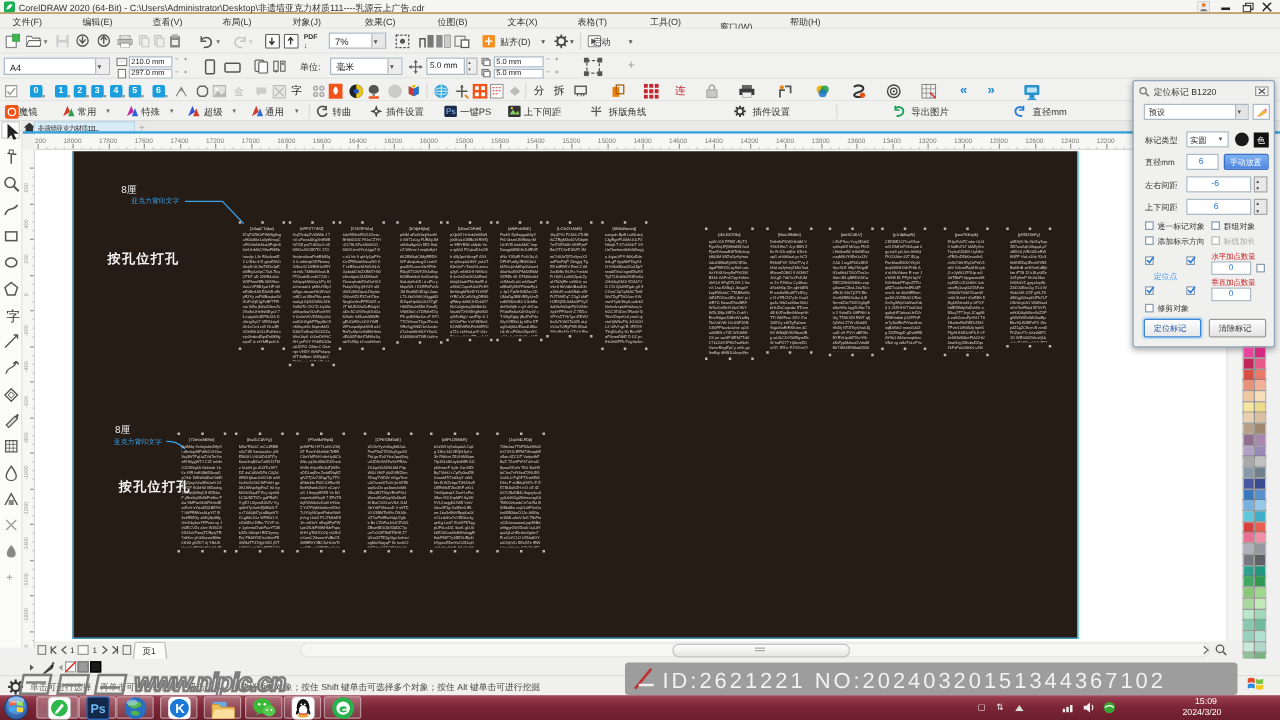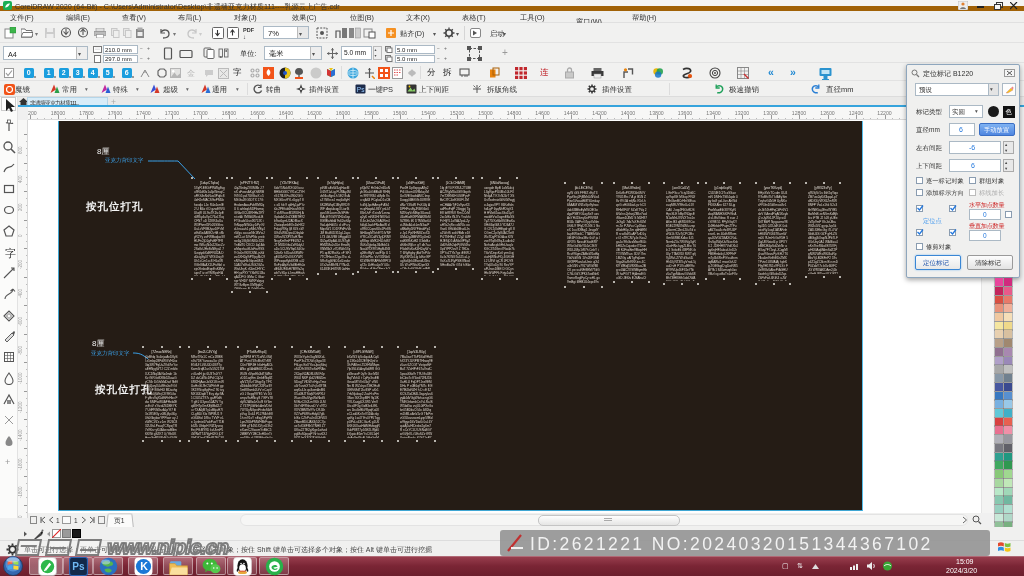--- a/index.html
+++ b/index.html
@@ -2,21 +2,21 @@
 <html><head><meta charset="utf-8">
 <style>
 *{margin:0;padding:0;box-sizing:border-box}
 html,body{width:1024px;height:576px;overflow:hidden}
 body{font-family:"Liberation Sans",sans-serif;position:relative;background:#f0f0f0}
 .ab{position:absolute}
 .gi{position:absolute;font-size:9px;color:#555;line-height:1}
 .inp{position:absolute;background:#fff;border:1px solid #abb9c5;font-size:7px;color:#333}
 </style></head><body>
 
-<div class="ab" style="left:0;top:0;width:1024px;height:11px;background:#f5f5f4;border-bottom:5px solid #a16207">
+<div class="ab" style="left:0;top:0;width:1024px;height:11px;background:#f5f5f4;border-bottom:1px solid #a16207">
  <svg class="ab" style="left:3px;top:1px" width="9" height="9" viewBox="0 0 9 9">
       <rect width="9" height="9" rx="2" fill="#1aaf54"></rect>
       <path d="M2 6.5 C3 3,5 2,7 2.5 C6 5,4.5 6.5,2 6.5Z" fill="#fff"></path>
     </svg>
  <span class="ab" style="left:15px;top:1.5px;font-size:7.2px;color:#333;white-space:nowrap">CorelDRAW 2020 (64-Bit) - C:\Users\Administrator\Desktop\非遗墙亚克力材质111----乳源云上广告.cdr</span>
  <svg class="ab" style="left:958px;top:1px" width="10" height="9" viewBox="0 0 10 9">
       <rect width="10" height="9" rx="1" fill="#eee" stroke="#999" stroke-width=".5"></rect>
       <circle cx="5" cy="3" r="1.6" fill="#e08030"></circle>
       <path d="M2 8 C2.5 5.5,7.5 5.5,8 8Z" fill="#777"></path>
     </svg>
@@ -136,21 +136,21 @@
       <g stroke="#444" stroke-width="1.3">
         <path d="M6 0.5 L6 2.5 M6 9.5 L6 11.5 M0.5 6 L2.5 6 M9.5 6 L11.5 6 M2.2 2.2 L3.6 3.6 M8.4 8.4 L9.8 9.8 M9.8 2.2 L8.4 3.6 M3.6 8.4 L2.2 9.8"></path>
       </g>
     </svg>
 <span class="gi" style="left:456px;top:8px;font-size:6px;color:#555;">▾</span>
 <div class="ab" style="left:464px;top:3px;width:1px;height:14px;background:#d5d5d5"></div>
 <svg class="ab" style="left:470px;top:5px" width="11" height="10" viewBox="0 0 11 10">
       <rect x="0.5" y="0.5" width="10" height="9" rx="1.5" fill="#fff" stroke="#888"></rect>
       <path d="M3 2.5 L7 5 L3 7.5Z" fill="#555"></path>
     </svg>
-<span class="gi" style="left:490px;top:7px;font-size:7.2px;color:#333;">启动</span>
+<span class="gi" style="left:474px;top:7px;font-size:7.2px;color:#333;">启动</span>
 <span class="gi" style="left:503px;top:8px;font-size:6px;color:#555;">▾</span>
 </div>
 <div class="ab" style="left:0;top:43px;width:1024px;height:20px;background:#f1f1f0;border-bottom:1px solid #e2e2e2">
 <div class="inp" style="left:3px;top:3px;width:85px;height:14px"></div>
 <span class="gi" style="left:8px;top:7.5px;font-size:7.2px;color:#222;">A4</span>
 <div class="ab" style="left:76px;top:4px;width:11px;height:12px;background:#eee;border-left:1px solid #bbb"></div>
 <span class="gi" style="left:78px;top:8px;font-size:6px;color:#555;">▾</span>
 <svg class="ab" style="left:93px;top:3px" width="9" height="7" viewBox="0 0 9 7">
       <rect x="0.5" y="0.5" width="8" height="6" fill="#fff" stroke="#777"></rect>
       <path d="M2 2 H7 M2 3.5 H7" stroke="#ccc" stroke-width=".5"></path>
@@ -455,21 +455,21 @@
       <g stroke="#333" stroke-width="1.5">
         <path d="M5 0.5 V2 M5 8 V9.5 M0.5 5 H2 M8 5 H9.5 M1.8 1.8 L2.9 2.9 M7.1 7.1 L8.2 8.2 M8.2 1.8 L7.1 2.9 M2.9 7.1 L1.8 8.2"></path>
       </g>
     </svg>
 <span class="ab" style="left:602px;top:4px;font-size:7.5px;color:#333;white-space:nowrap">插件设置</span>
 <div class="ab" style="left:669px;top:2px;width:1px;height:12px;background:#dcdcdc"></div>
 <svg class="ab" style="left:714px;top:3px" width="10" height="10" viewBox="0 0 10 10">
       <path d="M2.2 3 C4.5 0.5,8.7 1.8,8.7 5 C8.7 7.7,6 9.2,3.2 8.7" fill="none" stroke="#1fa05a" stroke-width="1.5"></path>
       <path d="M2.2 0.5 L2.2 4 L5.7 4" fill="none" stroke="#1fa05a" stroke-width="1.3"></path>
     </svg>
-<span class="ab" style="left:729px;top:4px;font-size:7.5px;color:#333;white-space:nowrap">极速撤销</span>
+<span class="ab" style="left:729px;top:4px;font-size:7.5px;color:#333;white-space:nowrap">导出图片</span>
 <svg class="ab" style="left:811px;top:3px" width="10" height="10" viewBox="0 0 10 10">
       <path d="M7.8 3 C5.5 0.5,1.3 1.8,1.3 5 C1.3 7.7,4 9.2,6.8 8.7" fill="none" stroke="#2a7fd4" stroke-width="1.5"></path>
       <path d="M7.8 0.5 L7.8 4 L4.3 4" fill="none" stroke="#2a7fd4" stroke-width="1.3"></path>
     </svg>
 <span class="ab" style="left:826px;top:4px;font-size:7.5px;color:#333;white-space:nowrap">直径mm</span>
 </div>
 
 <div class="ab" style="left:18px;top:97px;width:1006px;height:10px;background:#e9e9e8">
  <svg class="ab" style="left:1px;top:1px" width="9" height="8" viewBox="0 0 9 8">
       <path d="M4.5 0 L9 4 L7.5 4 L7.5 8 L1.5 8 L1.5 4 L0 4Z" fill="#333"></path>

